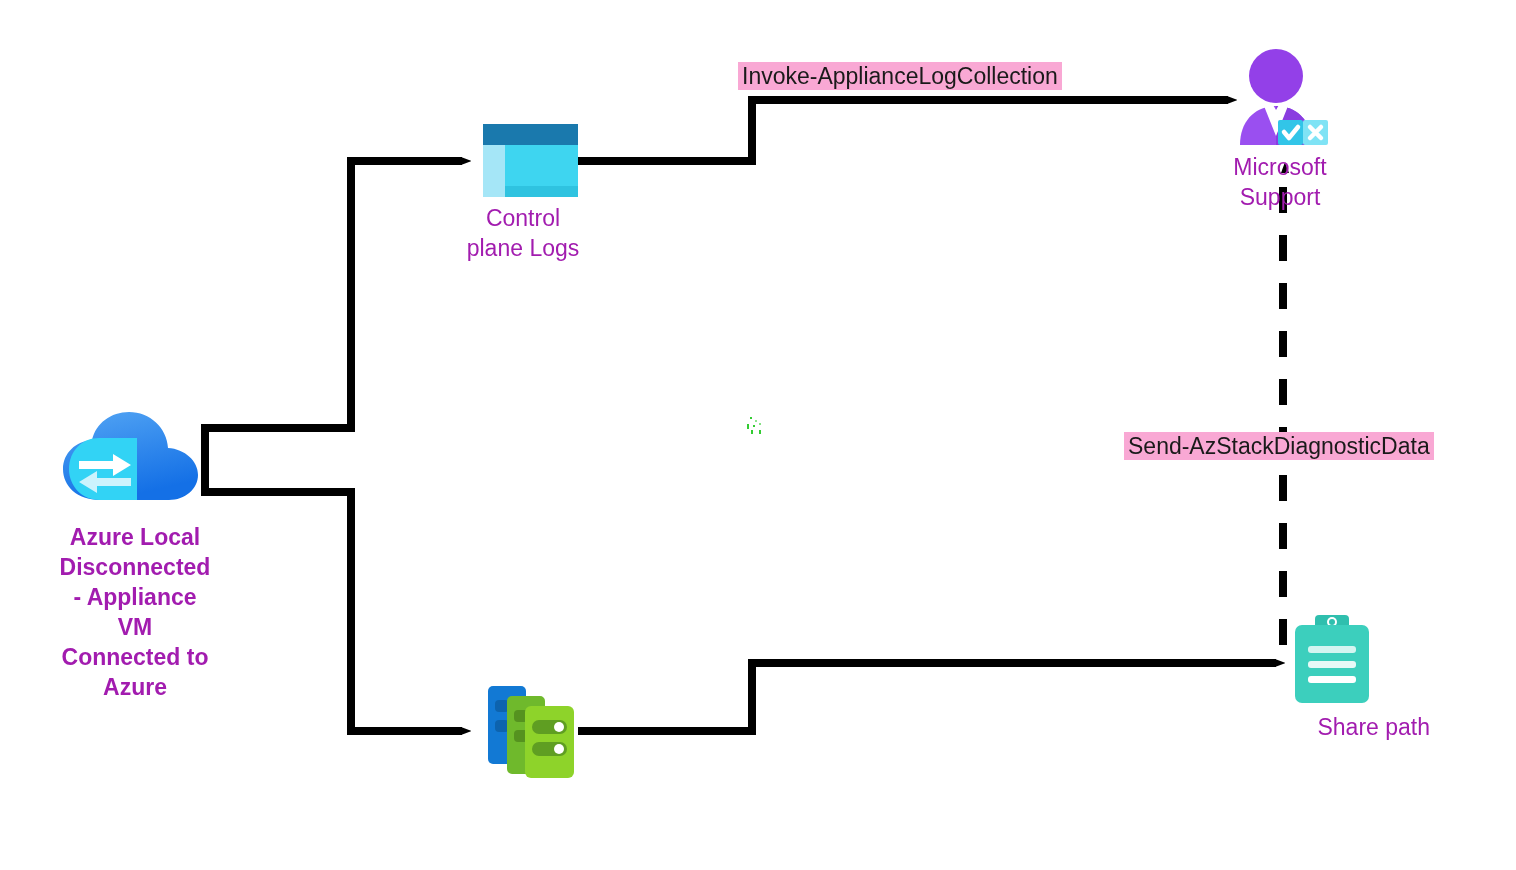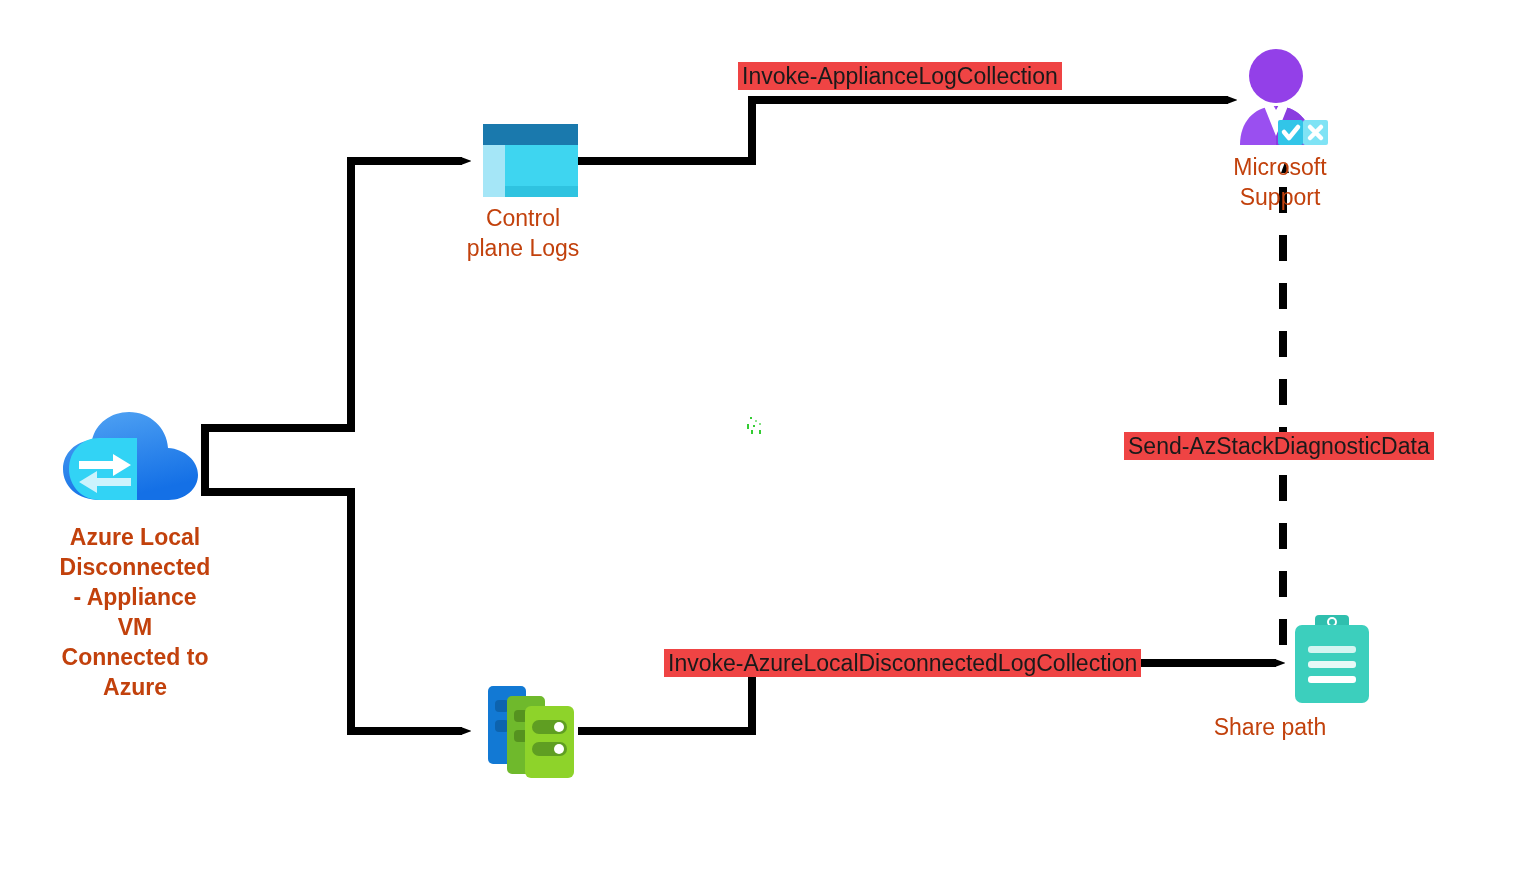--- a/index.html
+++ b/index.html
@@ -13,35 +13,35 @@
   #canvas {
     position: relative;
     width: 1516px;
     height: 870px;
     background: #ffffff;
     overflow: hidden;
   }
   .node-label {
     position: absolute;
     text-align: center;
-    color: #c2410c;
+    color: #a21caf;
     font-family: "Liberation Sans", sans-serif;
     font-size: 23px;
     line-height: 30px;
     white-space: pre-line;
     pointer-events: none;
   }
   .edge-label {
     position: absolute;
     color: #1a1a1a;
     font-family: "Liberation Sans", sans-serif;
     font-size: 23px;
     line-height: 28px;
     white-space: nowrap;
-    background: #ef4444;
+    background: #f9a8d4;
     padding: 0 4px;
   }
   .icon-wrap {
     position: absolute;
   }
   svg.conn {
     position: absolute;
     left: 0;
     top: 0;
     width: 1516px;
@@ -173,21 +173,20 @@
       <circle cx="39" cy="7" r="5" fill="#ffffff"></circle>
       <circle cx="39" cy="7" r="3" fill="#2fbfae"></circle>
 
       <rect x="2" y="10" width="74" height="78" rx="7" fill="#3ccfbd"></rect>
 
       <rect x="15" y="31" width="48" height="7" rx="3" fill="#ffffff" opacity="0.78"></rect>
       <rect x="15" y="46" width="48" height="7" rx="3" fill="#ffffff" opacity="0.88"></rect>
       <rect x="15" y="61" width="48" height="7" rx="3" fill="#ffffff"></rect>
     </svg>
   </div>
-  <div class="node-label" style="left:1168px;top:712px;width:204px;">Share path</div>
+  <div class="node-label" style="left:1226px;top:712px;width:204px;text-align:right;">Share path</div>
 
   <div class="edge-label" style="left:738px;top:62px;">Invoke-ApplianceLogCollection</div>
 
-  <div class="edge-label" style="left:664px;top:649px;">Invoke-AzureLocalDisconnectedLogCollection</div>
 
   <div class="edge-label" style="left:1124px;top:432px;">Send-AzStackDiagnosticData</div>
 
 </div>
 
 </body></html>

